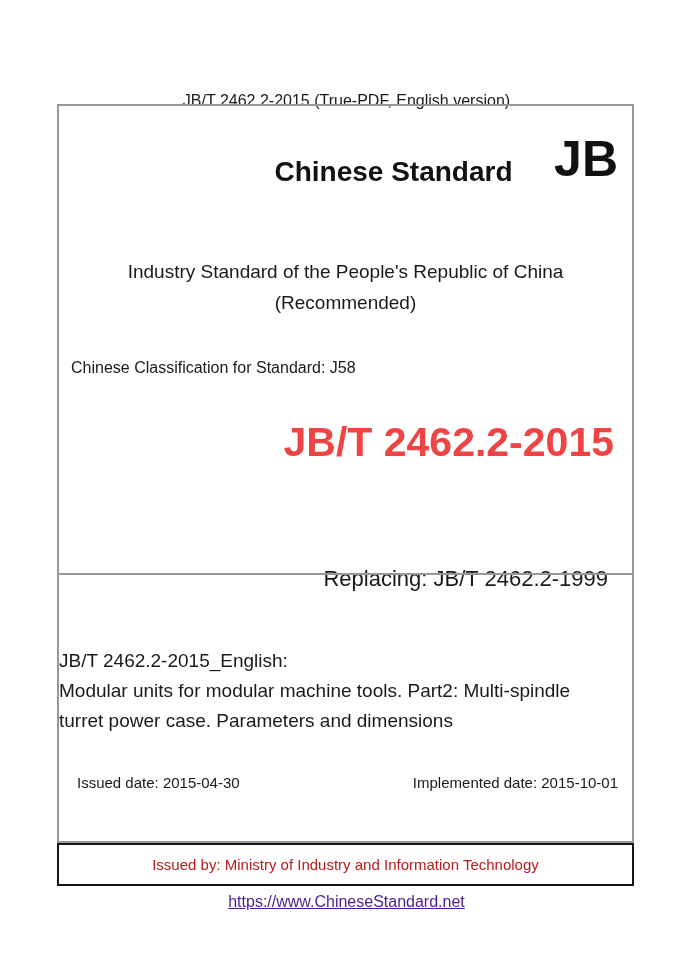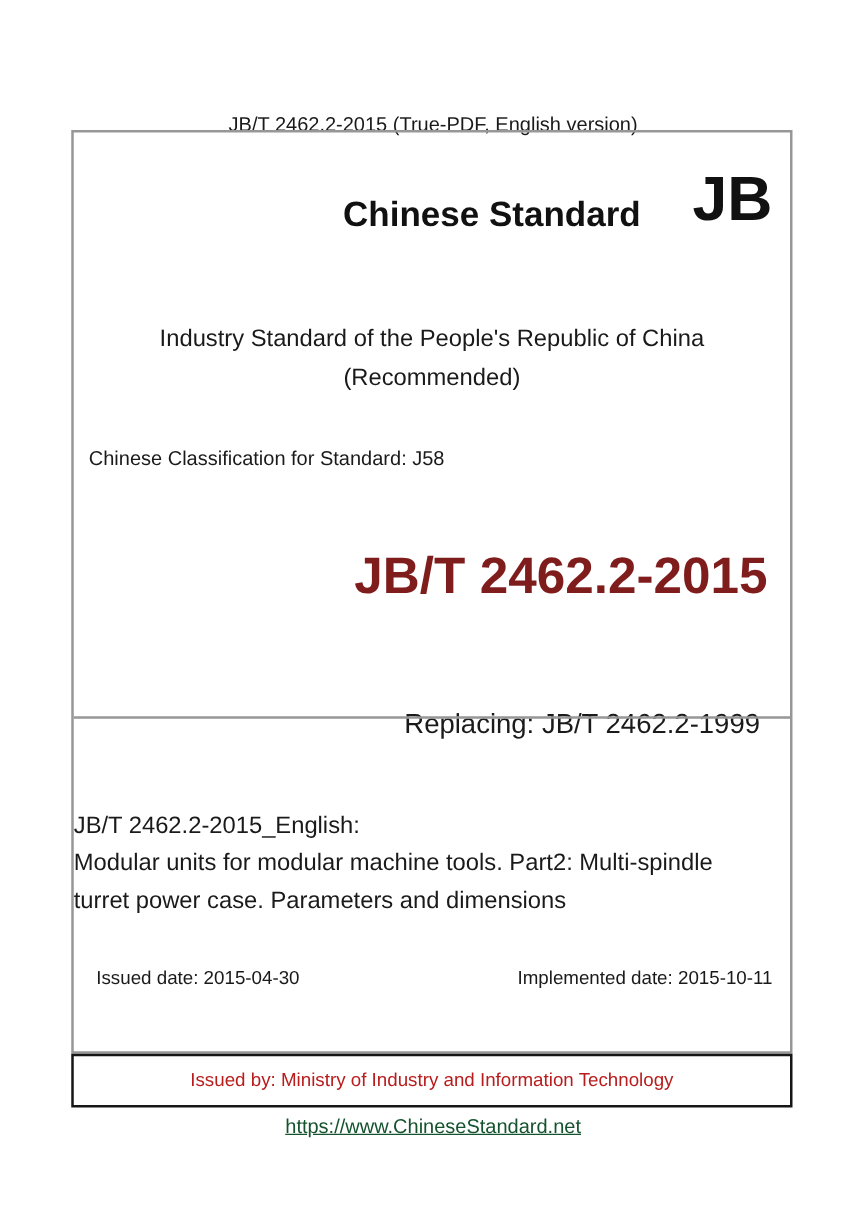--- a/index.html
+++ b/index.html
@@ -66,22 +66,21 @@
     position: absolute;
     top: 253px; left: 12px;
     font-size: 16px;
   }
   .std-number {
     position: absolute;
     top: 316px; right: 18px;
     font-size: 41px;
     font-weight: bold;
     line-height: 1;
-    color: #7f1d1d;
-    margin-top: 18px;
+    color: #ef4444;
   }
   .replacing {
     position: absolute;
     top: 424px; right: 24px;
     font-size: 22px;
     margin-top: 36px;
   }
   .divider {
     position: absolute;
     top: 467px; left: 0;
@@ -114,21 +113,21 @@
     justify-content: center;
     font-size: 15px;
     color: #b91c1c;
   }
   .footer-link {
     position: absolute;
     top: 893px; left: 0;
     width: 100%;
     text-align: center;
     font-size: 16px;
-    color: #14532d;
+    color: #4c1d95;
     text-decoration: underline;
     cursor: pointer;
   }
 </style>
 </head>
 <body>
 
 <div class="page">
 
   <div class="header-title">JB/T 2462.2-2015 (True-PDF, English version)</div>
@@ -152,21 +151,21 @@
     <div class="divider"></div>
 
     <div class="eng-title">
       <div>JB/T 2462.2-2015_English:</div>
       <div>Modular units for modular machine tools. Part2: Multi-spindle</div>
       <div>turret power case. Parameters and dimensions</div>
     </div>
 
     <div class="dates">
       <span>Issued date: 2015-04-30</span>
-      <span>Implemented date: 2015-10-11</span>
+      <span>Implemented date: 2015-10-01</span>
     </div>
 
   </div>
 
   <div class="issuer-box">
     <div>Issued by: Ministry of Industry and Information Technology</div>
   </div>
 
   <a class="footer-link" href="#">https://www.ChineseStandard.net</a>
 

